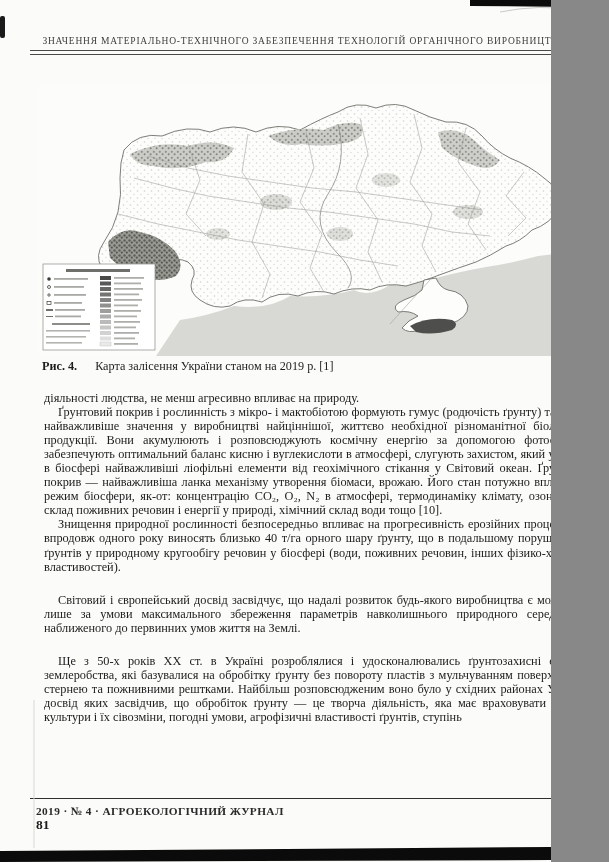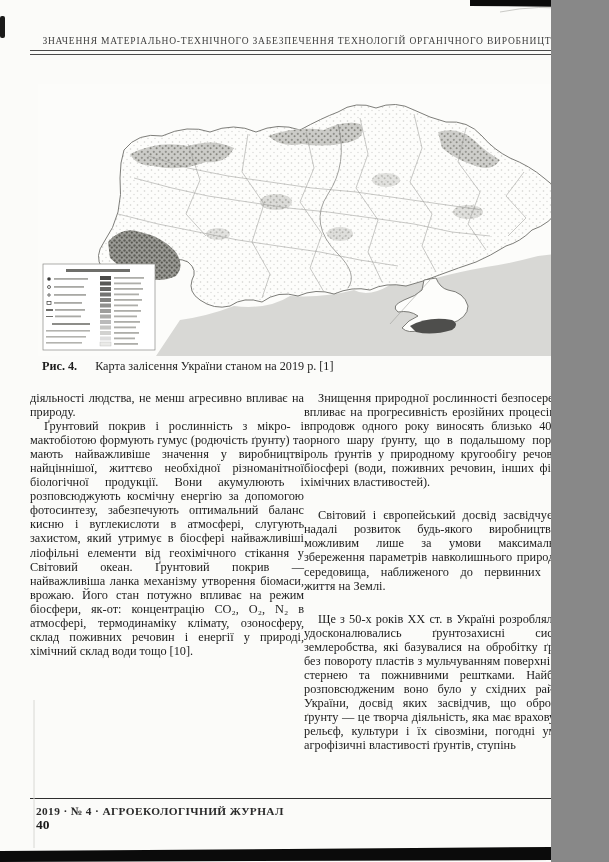--- a/index.html
+++ b/index.html
@@ -13,21 +13,21 @@
   .running-head{position:absolute; top:36px; left:30px; width:548px; text-align:center;}
   .rh-text{font-size:9.5px; letter-spacing:0.8px; color:#3d3d3d; white-space:nowrap;}
   .rh-rule{margin-top:4px; height:3px; border-top:1px solid #4a4a4a; border-bottom:1px solid #4a4a4a;}
   
   .map-figure{position:absolute; top:84px; left:38px; width:552px; height:272px; margin:0;}
   .map-figure svg{display:block;}
   
   .caption{position:absolute; top:359px; left:42px; font-size:12.2px; color:#1d1d1d;}
   .cap-bold{font-weight:bold; margin-right:18px;}
   
-  .columns{position:absolute; top:391px; left:30px; width:548px; display:flex; }
+  .columns{position:absolute; top:391px; left:44px; width:548px; display:flex; flex-direction:column;}
   .col{flex:1 1 0; font-size:12.3px; line-height:14.05px; text-align:justify; color:#1c1c1c;}
   .col p{margin:0; text-indent:14px;}
   .col p.noindent{text-indent:0;}
   .col.right p + p{margin-top:19px;}
   
   .foot-rule{position:absolute; top:798px; left:30px; width:548px; border-top:1.6px solid #2e2e2e;}
   .foot-row{position:absolute; top:805px; left:36px; width:548px; display:flex; justify-content:space-between; align-items:baseline;flex-direction:column;}
   .foot-journal{font-size:11.3px; font-weight:bold; letter-spacing:0.4px; color:#2a2a2a;}
   .foot-page{font-size:13.5px; font-weight:bold; color:#1a1a1a;}
   
@@ -166,21 +166,21 @@
     <div class="col right">
       <p>Знищення природної рослинності безпосередньо впливає на прогресивність ерозійних процесів, які впродовж одного року виносять близько 40 т/га орного шару ґрунту, що в подальшому порушує роль ґрунтів у природному кругообігу речовин у біосфері (води, поживних речовин, інших фізико-хімічних властивостей).</p>
       <p>Світовий і європейський досвід засвідчує, що надалі розвиток будь-якого виробництва є можливим лише за умови максимального збереження параметрів навколишнього природного середовища, наближеного до первинних умов життя на Землі.</p>
       <p>Ще з 50-х років XX ст. в Україні розроблялися і удосконалювались ґрунтозахисні системи землеробства, які базувалися на обробітку ґрунту без повороту пластів з мульчуванням поверхні поля стернею та пожнивними рештками. Найбільш розповсюдженим воно було у східних районах України, досвід яких засвідчив, що обробіток ґрунту — це творча діяльність, яка має враховувати рельєф, культури і їх сівозміни, погодні умови, агрофізичні властивості ґрунтів, ступінь</p>
     </div>
   </div>
 
   <div class="foot-rule"></div>
   <div class="foot-row">
     <span class="foot-journal">2019 · № 4 · АГРОЕКОЛОГІЧНИЙ ЖУРНАЛ</span>
-    <span class="foot-page">40</span>
+    <span class="foot-page">81</span>
   </div>
 
   <svg class="artifacts" width="609" height="862" viewBox="0 0 609 862">
     <polygon fill="#0b0b0b" points="470,0 609,0 609,80 596,62 592,7 470,6"></polygon>
     <polygon fill="#0b0b0b" points="0,851 560,847 596,851 609,849 609,855 575,860 0,862"></polygon>
     <rect x="0" y="16" width="5" height="22" rx="2" fill="#1a1a1a"></rect>
     <path d="M500,12 Q540,4 575,10" stroke="#bdbdb9" stroke-width="0.8" fill="none"></path>
     <line x1="34" y1="700" x2="34" y2="848" stroke="#d8d8d4" stroke-width="1"></line>
     <line x1="601" y1="82" x2="601" y2="520" stroke="#d4d4d0" stroke-width="1"></line>
   </svg>

